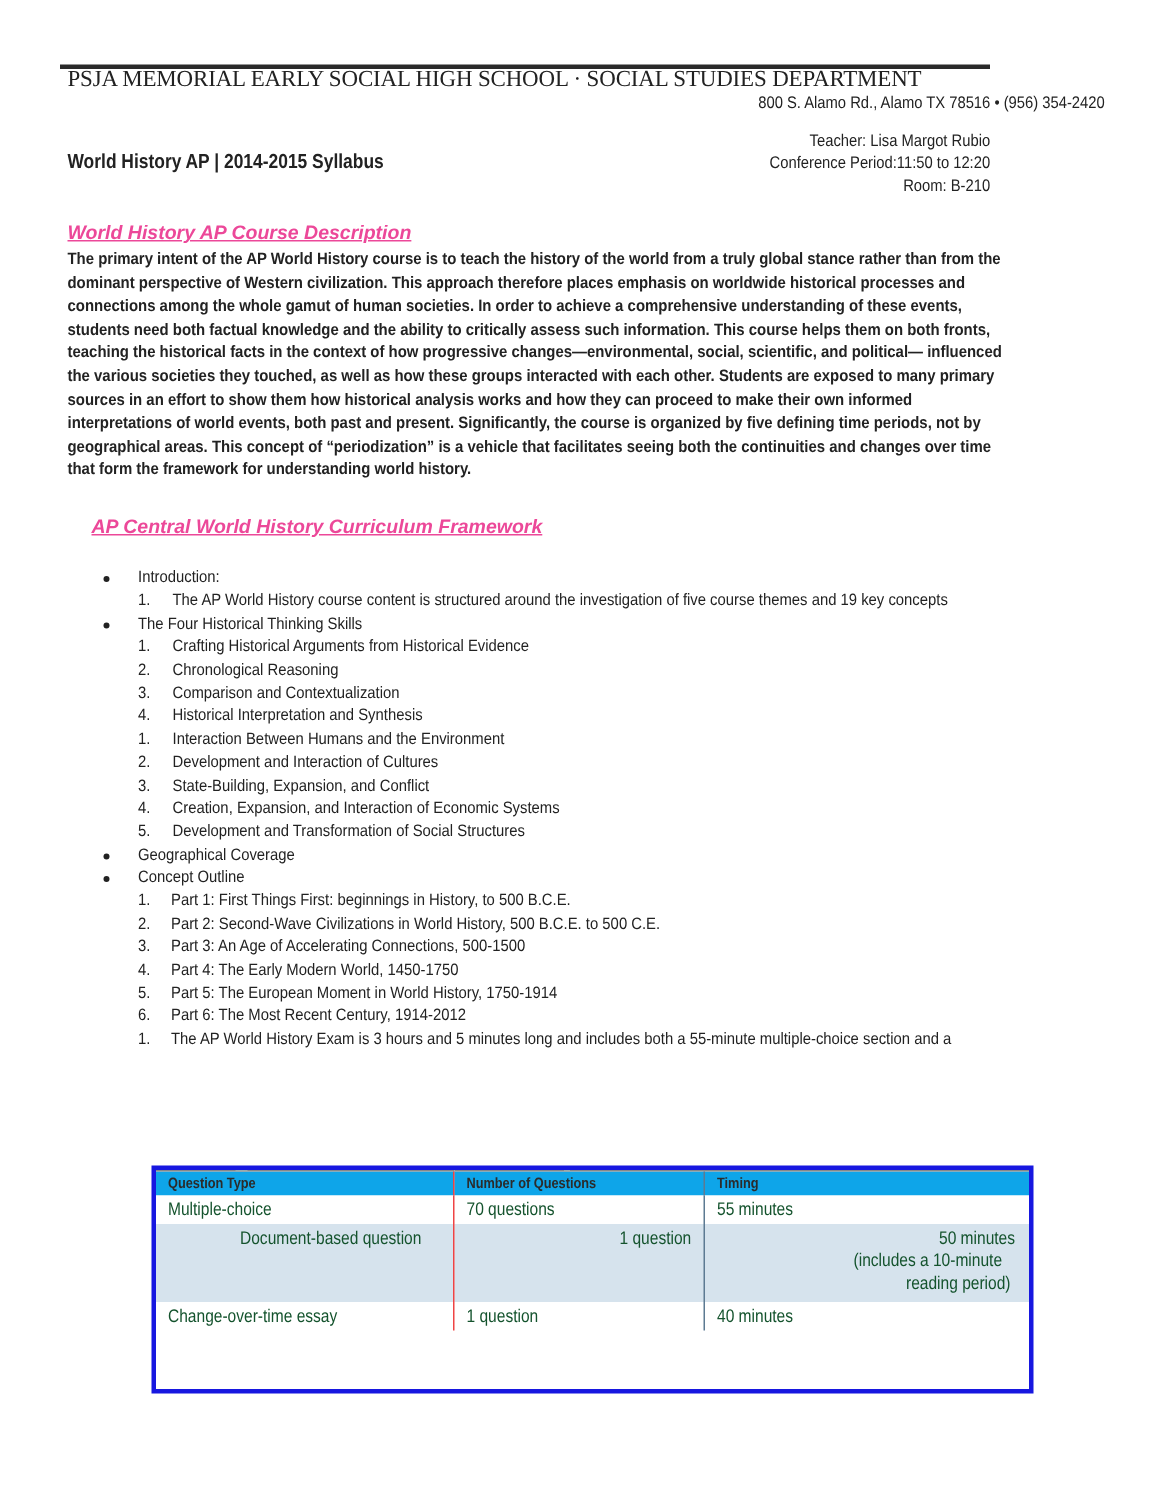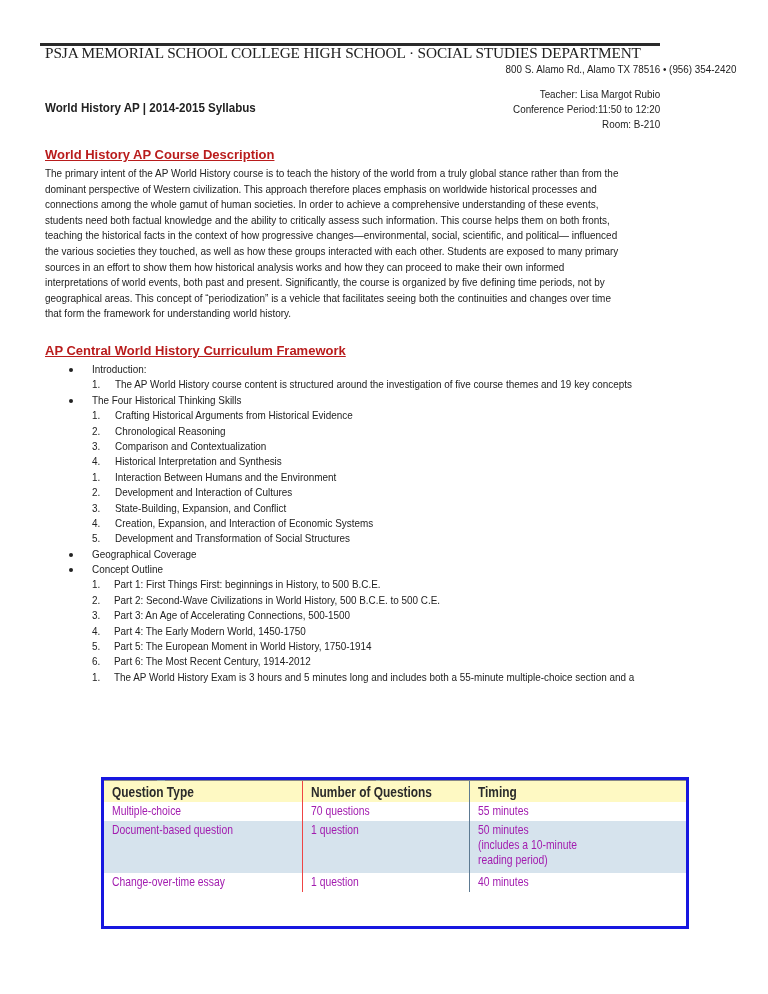--- a/index.html
+++ b/index.html
@@ -10,57 +10,57 @@
   .school { left: 45px; top: 44px; font-family: "Liberation Serif", serif; font-size: 15.3px;
             letter-spacing: -0.1px; color: #222; white-space: nowrap; }
   .address { right: 32px; top: 63px; font-size: 11.2px; color: #222; white-space: nowrap;
              font-family: "Liberation Sans", sans-serif; transform: scaleX(0.88); transform-origin: right center; }
   .title { left: 45px; top: 100px; font-size: 13.5px; font-weight: bold; color: #222; white-space: nowrap;
            font-family: "Liberation Sans", sans-serif; transform: scaleX(0.86); transform-origin: left center; }
   .teacher { right: 108px; top: 87px; text-align: right; font-size: 11.2px; line-height: 15.2px; color: #222;
              font-family: "Liberation Sans", sans-serif; transform: scaleX(0.88); transform-origin: right center; }
   .teacher div { white-space: nowrap; }
   .h2 { left: 45px; font-family: "Liberation Sans", sans-serif; font-weight: bold; font-size: 13px;
-        text-decoration: underline; color: #b91c1c; white-space: nowrap; }
+        text-decoration: underline; color: #ec4899; white-space: nowrap; font-style: italic; }
   .para { left: 45px; top: 166px; width: 700px; font-family: "Liberation Sans", sans-serif;
-          font-size: 11px; line-height: 15.6px; color: #222; }
+          font-size: 11px; line-height: 15.6px; color: #222; font-weight: bold; }
   .para .line { white-space: nowrap; transform: scaleX(0.905); transform-origin: left center; }
-  .outline { left: 45px; top: 362px; width: 700px; font-family: "Liberation Sans", sans-serif;
+  .outline { left: 45px; top: 378px; width: 700px; font-family: "Liberation Sans", sans-serif;
              font-size: 11px; line-height: 15.4px; color: #222; }
   .bullet-row { position: relative; height: 15.4px; white-space: nowrap; }
   .bullet-dot { position: absolute; left: 24px; top: 6px; width: 4px; height: 4px; border-radius: 50%; background: #222; }
   .bullet-text { position: absolute; left: 47px; transform: scaleX(0.9); transform-origin: left center; }
   .num-row { position: relative; height: 15.4px; white-space: nowrap; }
   .num { position: absolute; left: 47px; transform: scaleX(0.9); transform-origin: left center; }
   .num-text { position: absolute; left: 70px; transform: scaleX(0.9); transform-origin: left center; }
   .num-text.tight { left: 69px; }
   .cont-row { position: relative; height: 15.4px; white-space: nowrap; }
   .cont-row .num-text { left: 70px; }
 
   .exam-table-wrap { left: 101px; top: 777px; width: 588px; height: 152px; border: 3px solid #1717e0;
                      box-sizing: border-box; background: #fff; overflow: hidden; }
   table.exam { border-collapse: collapse; width: 100%; font-family: "Liberation Sans", sans-serif; }
   table.exam th { font-family: "Liberation Sans Narrow", "Liberation Sans", sans-serif; font-weight: bold;
-                  font-size: 14px; text-align: left; color: #2b2b2b; padding: 3px 0 2px 8px; background: #fef9c3;
+                  font-size: 10px; text-align: left; color: #2b2b2b; padding: 3px 0 2px 8px; background: #0ea5e9;
                   border-top: 1px solid #888; }
   table.exam th span, table.exam td span { display: inline-block; transform: scaleX(0.85); transform-origin: left center; white-space: nowrap; }
-  table.exam td { font-size: 12.2px; color: #a21caf; padding: 2px 0 2px 8px; vertical-align: top; line-height: 15px; }
+  table.exam td { font-size: 12.2px; color: #14532d; padding: 2px 0 2px 8px; vertical-align: top; line-height: 15px; }
   table.exam th.c1, table.exam td.c1 { width: 190px; }
   table.exam th.c2, table.exam td.c2 { width: 158px; border-left: 1px solid #ef4444; }
   table.exam th.c3, table.exam td.c3 { border-left: 1px solid #5d7a92; }
   table.exam tr.row-white td { background: #ffffff; }
-  table.exam tr.row-blue td { background: #d6e3ed; }
+  table.exam tr.row-blue td { background: #d6e3ed; text-align: right; }
   .ts-tick { position: absolute; left: 53px; top: -1px; width: 8px; height: 2px; background: #9aa; }
   .ts-tick2 { position: absolute; left: 272px; top: -1px; width: 4px; height: 2px; background: #9aa; }
 </style>
 </head>
 <body>
 
 <div class="abs top-rule"></div>
-<div class="abs school">PSJA MEMORIAL SCHOOL COLLEGE HIGH SCHOOL · SOCIAL STUDIES DEPARTMENT</div>
+<div class="abs school">PSJA MEMORIAL EARLY SOCIAL HIGH SCHOOL · SOCIAL STUDIES DEPARTMENT</div>
 <div class="abs address">800 S. Alamo Rd., Alamo TX 78516 • (956) 354-2420</div>
 
 <div class="abs title">World History AP | 2014-2015 Syllabus</div>
 <div class="abs teacher">
   <div>Teacher: Lisa Margot Rubio</div>
   <div>Conference Period:11:50 to 12:20</div>
   <div>Room: B-210</div>
 </div>
 
 <div class="abs h2" style="top:147px;">World History AP Course Description</div>
@@ -70,21 +70,21 @@
   <div class="line">connections among the whole gamut of human societies.  In order to achieve a comprehensive understanding of these events,</div>
   <div class="line">students need both factual knowledge and the ability to critically assess such information. This course helps them on both fronts,</div>
   <div class="line">teaching the historical facts in the context of how progressive changes—environmental, social, scientific, and political— influenced</div>
   <div class="line">the various societies they touched, as well as how these groups interacted with each other.  Students are exposed to many primary</div>
   <div class="line">sources in an effort to show them how historical analysis works and how they can proceed to make their own informed</div>
   <div class="line">interpretations of world events, both past and present.  Significantly, the course is organized by five defining time periods, not by</div>
   <div class="line">geographical areas. This concept of “periodization” is a vehicle that facilitates seeing both the continuities and changes over time</div>
   <div class="line">that form the framework for understanding world history.</div>
 </div>
 
-<div class="abs h2" style="top:343px;">AP Central World History Curriculum Framework</div>
+<div class="abs h2" style="top:343px;margin-left:16px;">AP Central World History Curriculum Framework</div>
 <div class="abs outline">
 
   <div class="bullet-row">
     <span class="bullet-dot"></span>
     <span class="bullet-text">Introduction:</span>
   </div>
   <div class="num-row">
     <span class="num">1.</span>
     <span class="num-text">The AP World History course content is structured around the investigation of five course themes and 19 key concepts</span>
   </div>

